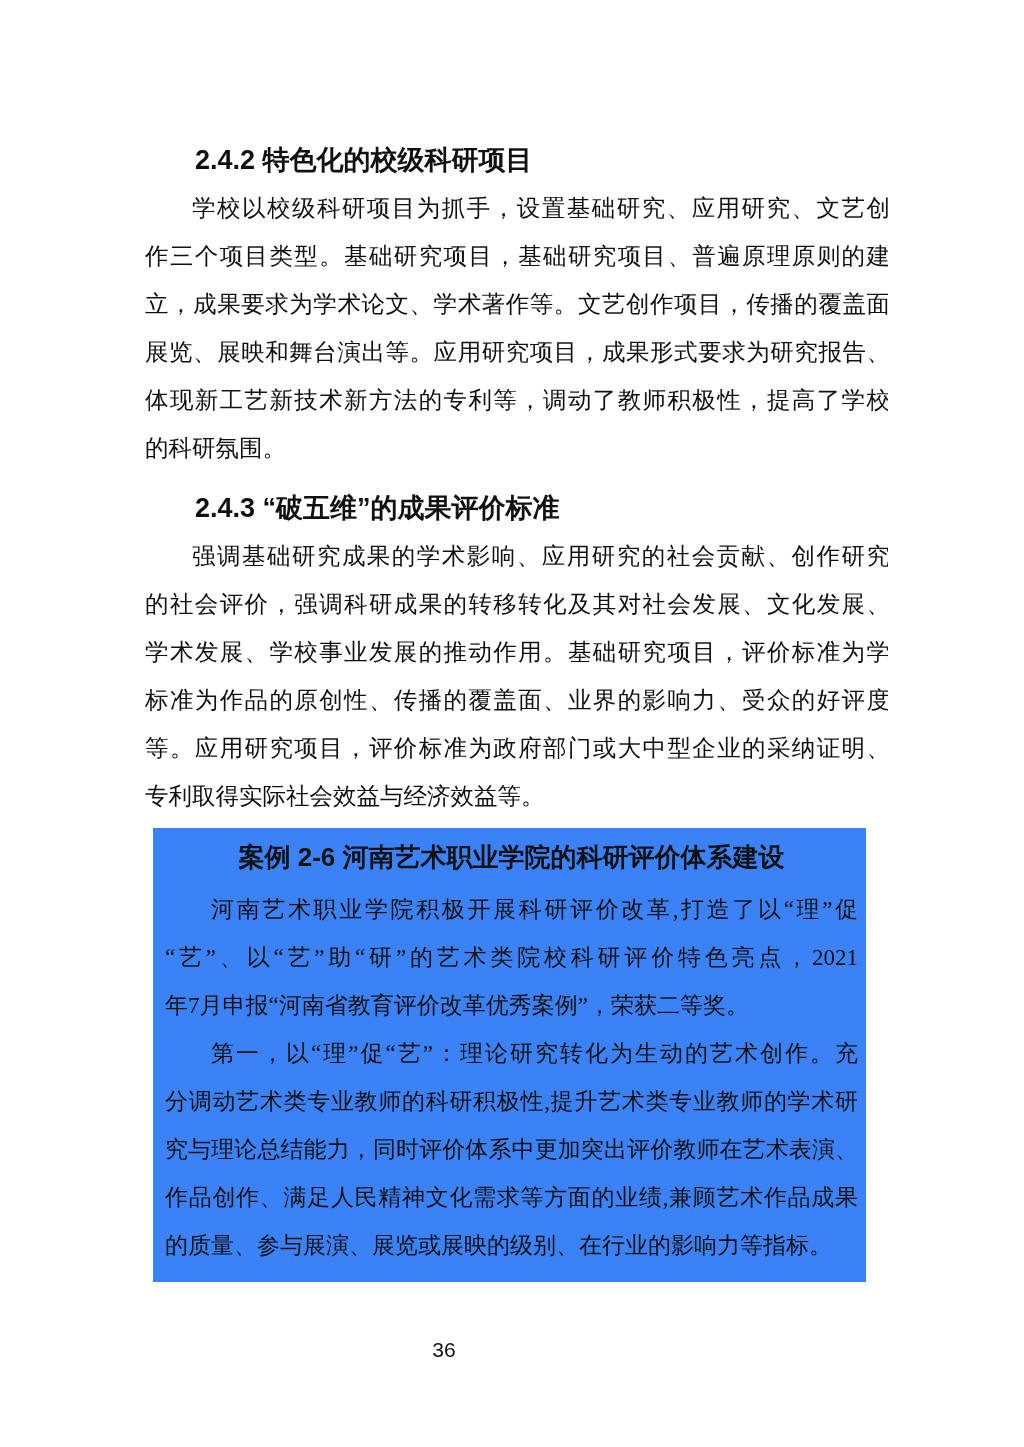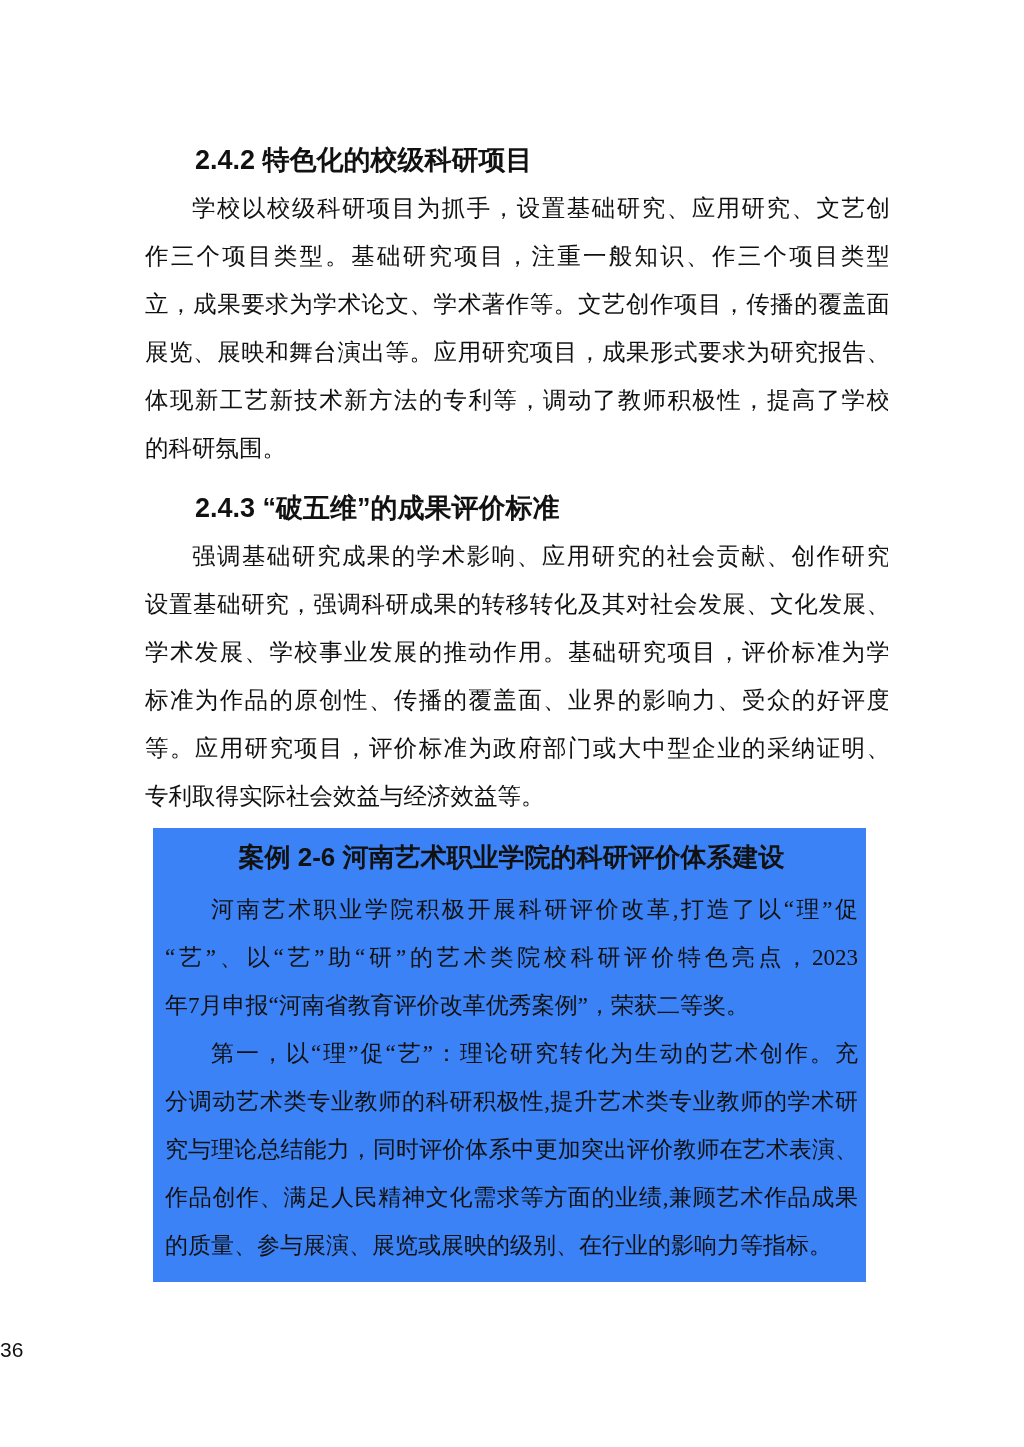--- a/index.html
+++ b/index.html
@@ -51,57 +51,57 @@
     font-weight:bold;
     font-size:26px;
     line-height:46px;
     text-align:center;
     margin:0 0 6px 0;
   }
   .page-num{
     position:absolute;
     left:0;right:0;
     top:1338px;
-    text-align:left;
+    text-align:center;
     font-family:"Liberation Sans","DejaVu Sans",sans-serif;
     font-size:21px;
     color:#111111;
   }
 </style>
 </head>
 <body>
 
 <div class="page">
   <div class="content">
 
     <h3 class="heading">2.4.2 特色化的校级科研项目</h3>
     <div class="para">
         <div class="line indent">学校以校级科研项目为抓手，设置基础研究、应用研究、文艺创</div>
-        <div class="line">作三个项目类型。基础研究项目，注重一般知识、作三个项目类型</div>
+        <div class="line">作三个项目类型。基础研究项目，基础研究项目、普遍原理原则的建</div>
         <div class="line">立，成果要求为学术论文、学术著作等。文艺创作项目，传播的覆盖面</div>
         <div class="line">展览、展映和舞台演出等。应用研究项目，成果形式要求为研究报告、</div>
         <div class="line">体现新工艺新技术新方法的专利等，调动了教师积极性，提高了学校</div>
         <div class="line last">的科研氛围。</div>
       </div>
 
     <h3 class="heading h2">2.4.3 “破五维”的成果评价标准</h3>
     <div class="para">
         <div class="line indent">强调基础研究成果的学术影响、应用研究的社会贡献、创作研究</div>
-        <div class="line">设置基础研究，强调科研成果的转移转化及其对社会发展、文化发展、</div>
+        <div class="line">的社会评价，强调科研成果的转移转化及其对社会发展、文化发展、</div>
         <div class="line">学术发展、学校事业发展的推动作用。基础研究项目，评价标准为学</div>
         <div class="line">标准为作品的原创性、传播的覆盖面、业界的影响力、受众的好评度</div>
         <div class="line">等。应用研究项目，评价标准为政府部门或大中型企业的采纳证明、</div>
         <div class="line last">专利取得实际社会效益与经济效益等。</div>
       </div>
 
     <div class="case" style="background: #3b82f6;">
       <div class="case-title">案例 2-6 河南艺术职业学院的科研评价体系建设</div>
       <div class="para">
           <div class="line indent">河南艺术职业学院积极开展科研评价改革,打造了以“理”促</div>
-          <div class="line">“艺”、以“艺”助“研”的艺术类院校科研评价特色亮点，2023</div>
+          <div class="line">“艺”、以“艺”助“研”的艺术类院校科研评价特色亮点，2021</div>
           <div class="line last">年7月申报“河南省教育评价改革优秀案例”，荣获二等奖。</div>
         </div>
       <div class="para">
           <div class="line indent">第一，以“理”促“艺”：理论研究转化为生动的艺术创作。充</div>
           <div class="line">分调动艺术类专业教师的科研积极性,提升艺术类专业教师的学术研</div>
           <div class="line">究与理论总结能力，同时评价体系中更加突出评价教师在艺术表演、</div>
           <div class="line">作品创作、满足人民精神文化需求等方面的业绩,兼顾艺术作品成果</div>
           <div class="line last">的质量、参与展演、展览或展映的级别、在行业的影响力等指标。</div>
         </div>
     </div>

